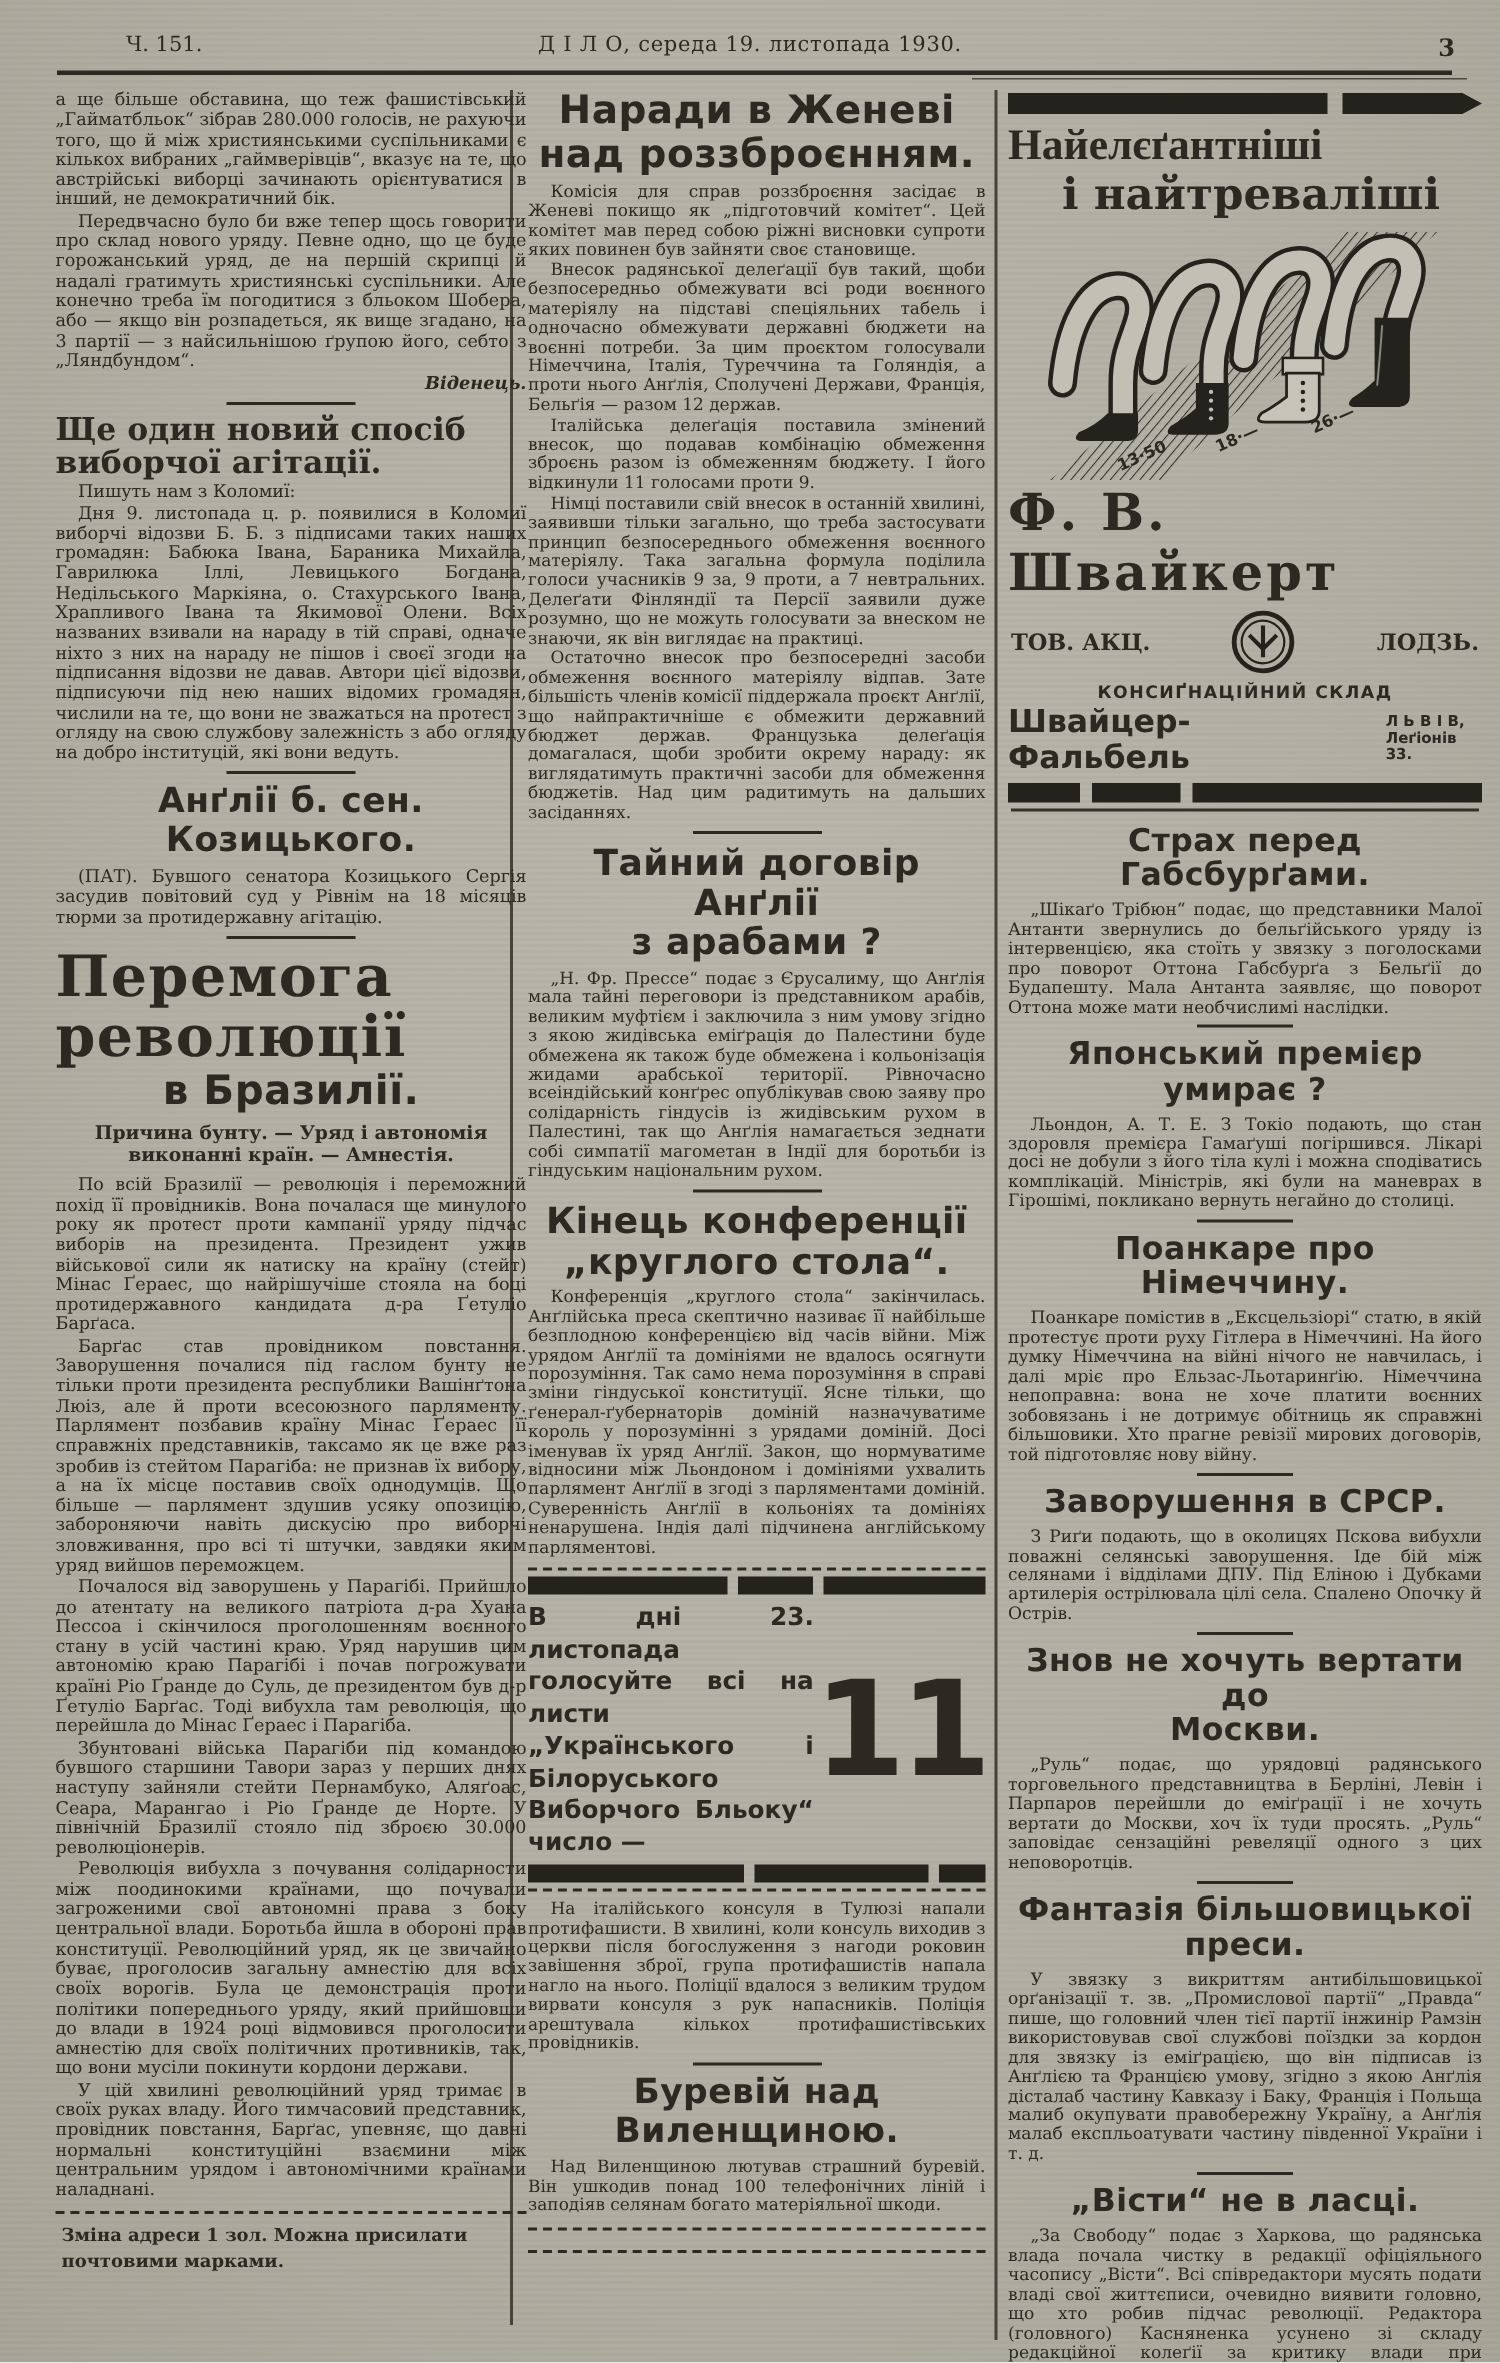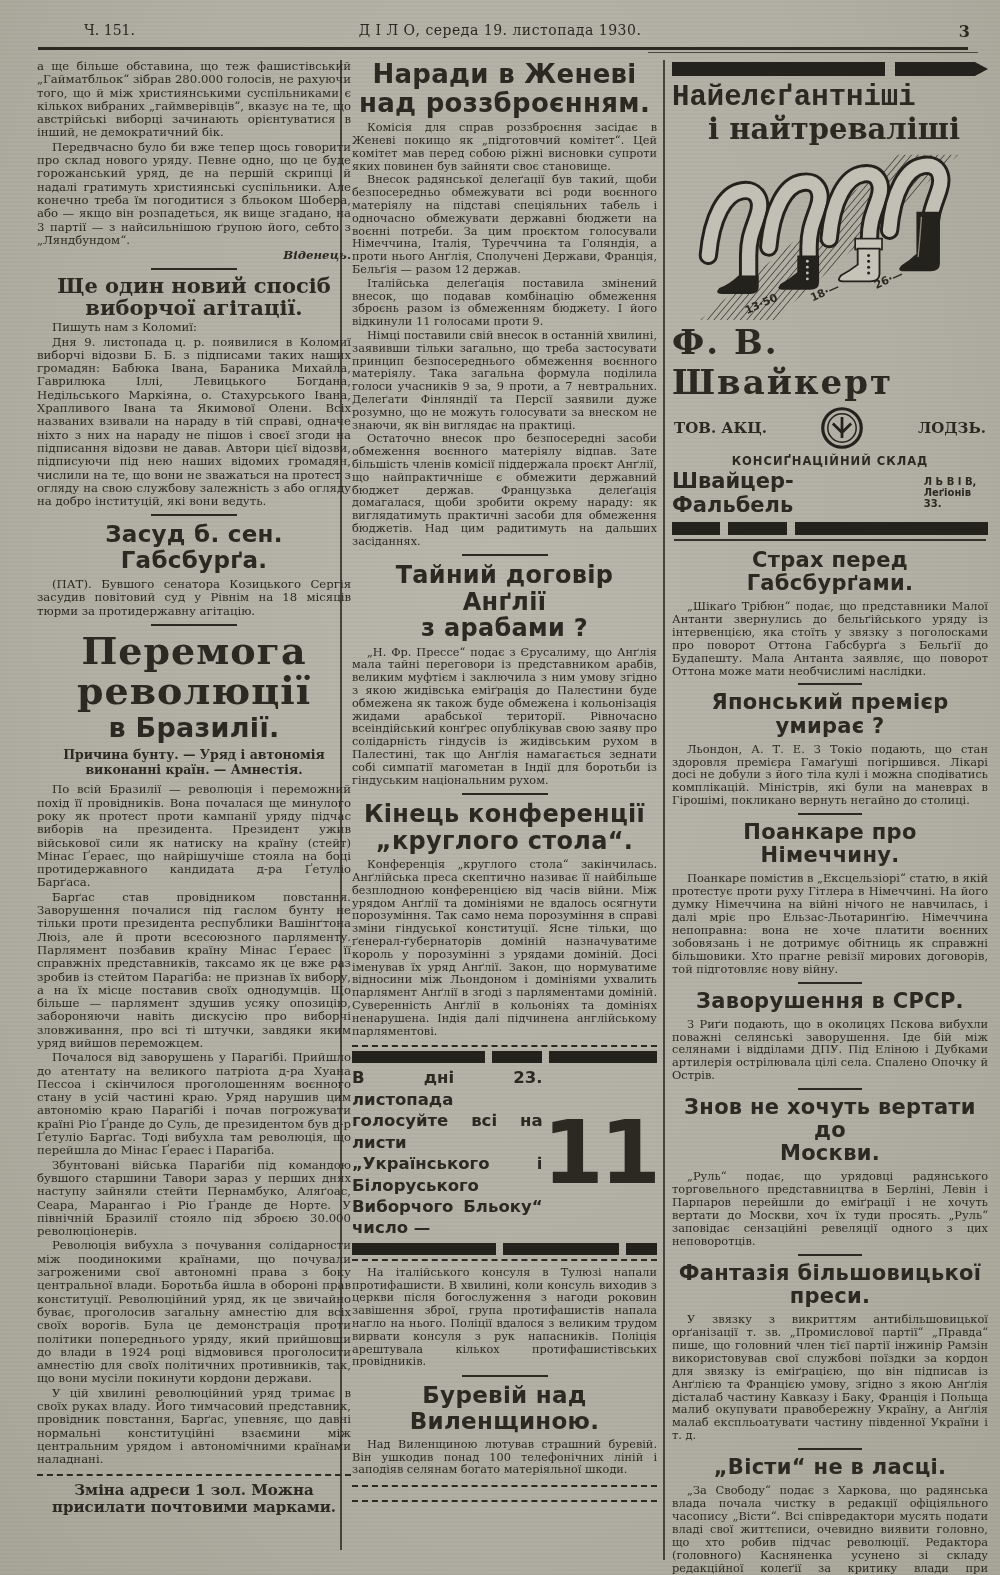--- a/index.html
+++ b/index.html
@@ -23,44 +23,44 @@
   .col-mid{left:352px;width:305px;}
   .col-right{left:672px;width:316px;}
   
   .bp{font-size:11.7px;line-height:13.3px;text-align:justify;text-indent:15px;margin:0 0 1px;}
   .col-mid .bp{font-size:11.3px;line-height:12.8px;}
   .col-right .bp{font-size:11.4px;line-height:12.9px;}
   .noind{text-indent:0;}
   .sig{font-style:italic;font-weight:bold;text-align:right;font-size:11.8px;margin:0;}
   
   .hs{font-family:"DejaVu Sans",sans-serif;font-weight:bold;text-align:center;margin:6px 4px 5px;letter-spacing:.3px;line-height:1.1;}
-  .hserif{font-family:"DejaVu Serif",serif;font-weight:bold;text-align:center;margin:4px 0 2px;line-height:1.05;}
+  .hserif{font-family:"DejaVu Serif",serif;font-weight:bold;margin:4px 0 2px;line-height:1.05;}
   .sz23{font-size:21px;} .sz25{font-size:23px;} .sz26{font-size:24px;} .sz28{font-size:26px;}
   .szbrazil{font-size:38px;letter-spacing:1px;}
   .szbrazil2{font-size:27px;margin-top:2px;}
   .deck{font-weight:bold;text-align:center;font-size:12.5px;line-height:15px;margin:4px 6px 6px;}
   .rt{font-size:21px;}
   .sep{width:86px;border-top:2px solid #2b2922;margin:6px auto 5px;}
   .sep-sm{width:64px;border-top:2px solid #2b2922;margin:6px auto 5px;}
   .dsep{border-top:2px dashed #2b2922;margin:7px 0 6px;}
-  .note{font-weight:bold;font-size:15px;line-height:17px;text-align:center;margin:2px 4px;}
+  .note{font-weight:bold;font-size:12px;line-height:17px;margin:2px 4px;}
   
   .elad .bars{display:flex;gap:7px;height:12px;margin:4px 0;}
   .elad .bars span{background:#23221d;}
   .b1{flex:4.2;} .b2{flex:1.6;} .b3{flex:3.4;} .b4{flex:.9;}
   .elad .row{display:flex;align-items:center;}
   .elad .txt{width:64%;font-family:"DejaVu Sans",sans-serif;font-weight:bold;font-size:16.5px;line-height:1.3;text-align:justify;}
   .elad .num{flex:1;text-align:right;font-family:"DejaVu Sans",sans-serif;font-weight:bold;font-size:88px;line-height:.92;letter-spacing:-4px;}
   
   .invad{border-top:2px dashed #2b2922;border-bottom:2px dashed #2b2922;padding:6px 2px 7px;margin-top:8px;}
   
   .topbars{display:flex;gap:10px;height:14px;margin:2px 0 6px;}
   .topbars span{background:#23221d;}
   .tb1{flex:5;} .tb2{flex:2.2;clip-path:polygon(0 0,86% 0,100% 50%,86% 100%,0 100%);}
-  .boot-h1{font-family:Liberation Mono, monospace;font-weight:bold;font-size:29px;line-height:1.1;margin:0;}
+  .boot-h1{font-family:Liberation Serif, serif;font-weight:bold;font-size:29px;line-height:1.1;margin:0;}
   .boot-h2{font-family:"DejaVu Serif",serif;font-weight:bold;font-size:29px;line-height:1.1;margin:0 0 2px;text-align:right;padding-right:28px;}
   .brand{font-family:"DejaVu Serif",serif;font-weight:bold;font-size:34px;letter-spacing:2px;margin:2px 0 4px;}
   .adrow{display:flex;align-items:center;justify-content:space-between;font-weight:bold;font-size:15px;margin:0 2px;}
   .consign{text-align:center;font-family:"DejaVu Sans",sans-serif;font-weight:bold;font-size:11.5px;letter-spacing:1px;margin-top:4px;}
   .dealer-row{display:flex;justify-content:center;align-items:center;gap:24px;margin:1px 0 5px;}
   .dealer{font-family:"DejaVu Sans",sans-serif;font-weight:bold;font-size:21px;}
   .dealer-addr{font-family:"DejaVu Sans",sans-serif;font-weight:bold;font-size:10px;line-height:11px;}
   .adbars{display:flex;gap:8px;height:13px;margin:2px 0 4px;}
   .adbars span{background:#23221d;}
   .ab1{flex:1.4;} .ab2{flex:1.7;} .ab3{flex:5.6;}
@@ -90,21 +90,21 @@
       <p class="sig">Віденець.</p>
     </section>
     <div class="sep"></div>
     <section>
       <h2 class="hserif sz23">Ще один новий спосіб виборчої агітації.</h2>
       <p class="bp">Пишуть нам з Коломиї:</p>
       <p class="bp">Дня 9. листопада ц. р. появилися в Коломиї виборчі відозви Б. Б. з підписами таких наших громадян: Бабюка Івана, Бараника Михайла, Гаврилюка Іллі, Левицького Богдана, Недільського Маркіяна, о. Стахурського Івана, Храпливого Івана та Якимової Олени. Всіх названих взивали на нараду в тій справі, одначе ніхто з них на нараду не пішов і своєї згоди на підписання відозви не давав. Автори цієї відозви, підписуючи під нею наших відомих громадян, числили на те, що вони не зважаться на протест з огляду на свою службову залежність з або огляду на добро інституцій, які вони ведуть.</p>
     </section>
     <div class="sep"></div>
     <section>
-      <h2 class="hs sz25">Засуд б. сен. Габсбурґа.</h2>
+      <h2 class="hs sz25">Анґлії б. сен. Козицького.</h2>
       <p class="bp">(ПАТ). Бувшого сенатора Козицького Сергія засудив повітовий суд у Рівнім на 18 місяців тюрми за протидержавну агітацію.</p>
     </section>
     <div class="sep"></div>
     <section>
       <h1 class="hserif szbrazil">Перемога революції</h1>
       <h2 class="hs szbrazil2">в Бразилії.</h2>
       <div class="deck">Причина бунту. — Уряд і автономія виконанні країн. — Амнестія.</div>
       <p class="bp">По всій Бразилії — революція і переможний похід її провідників. Вона почалася ще минулого року як протест проти кампанії уряду підчас виборів на президента. Президент ужив військової сили як натиску на країну (стейт) Мінас Ґераес, що найрішучіше стояла на боці протидержавного кандидата д-ра Ґетуліо Барґаса.</p>
       <p class="bp">Барґас став провідником повстання. Заворушення почалися під гаслом бунту не тільки проти президента республики Вашінґтона Люіз, але й проти всесоюзного парляменту. Парлямент позбавив країну Мінас Ґераес її справжніх представників, таксамо як це вже раз зробив із стейтом Парагіба: не признав їх вибору, а на їх місце поставив своїх однодумців. Що більше — парлямент здушив усяку опозицію, забороняючи навіть дискусію про виборчі зловживання, про всі ті штучки, завдяки яким уряд вийшов переможцем.</p>
       <p class="bp">Почалося від заворушень у Парагібі. Прийшло до атентату на великого патріота д-ра Хуана Пессоа і скінчилося проголошенням воєнного стану в усій частині краю. Уряд нарушив цим автономію краю Парагібі і почав погрожувати країні Ріо Ґранде до Суль, де президентом був д-р Ґетуліо Барґас. Тоді вибухла там революція, що перейшла до Мінас Ґераес і Парагіба.</p>

